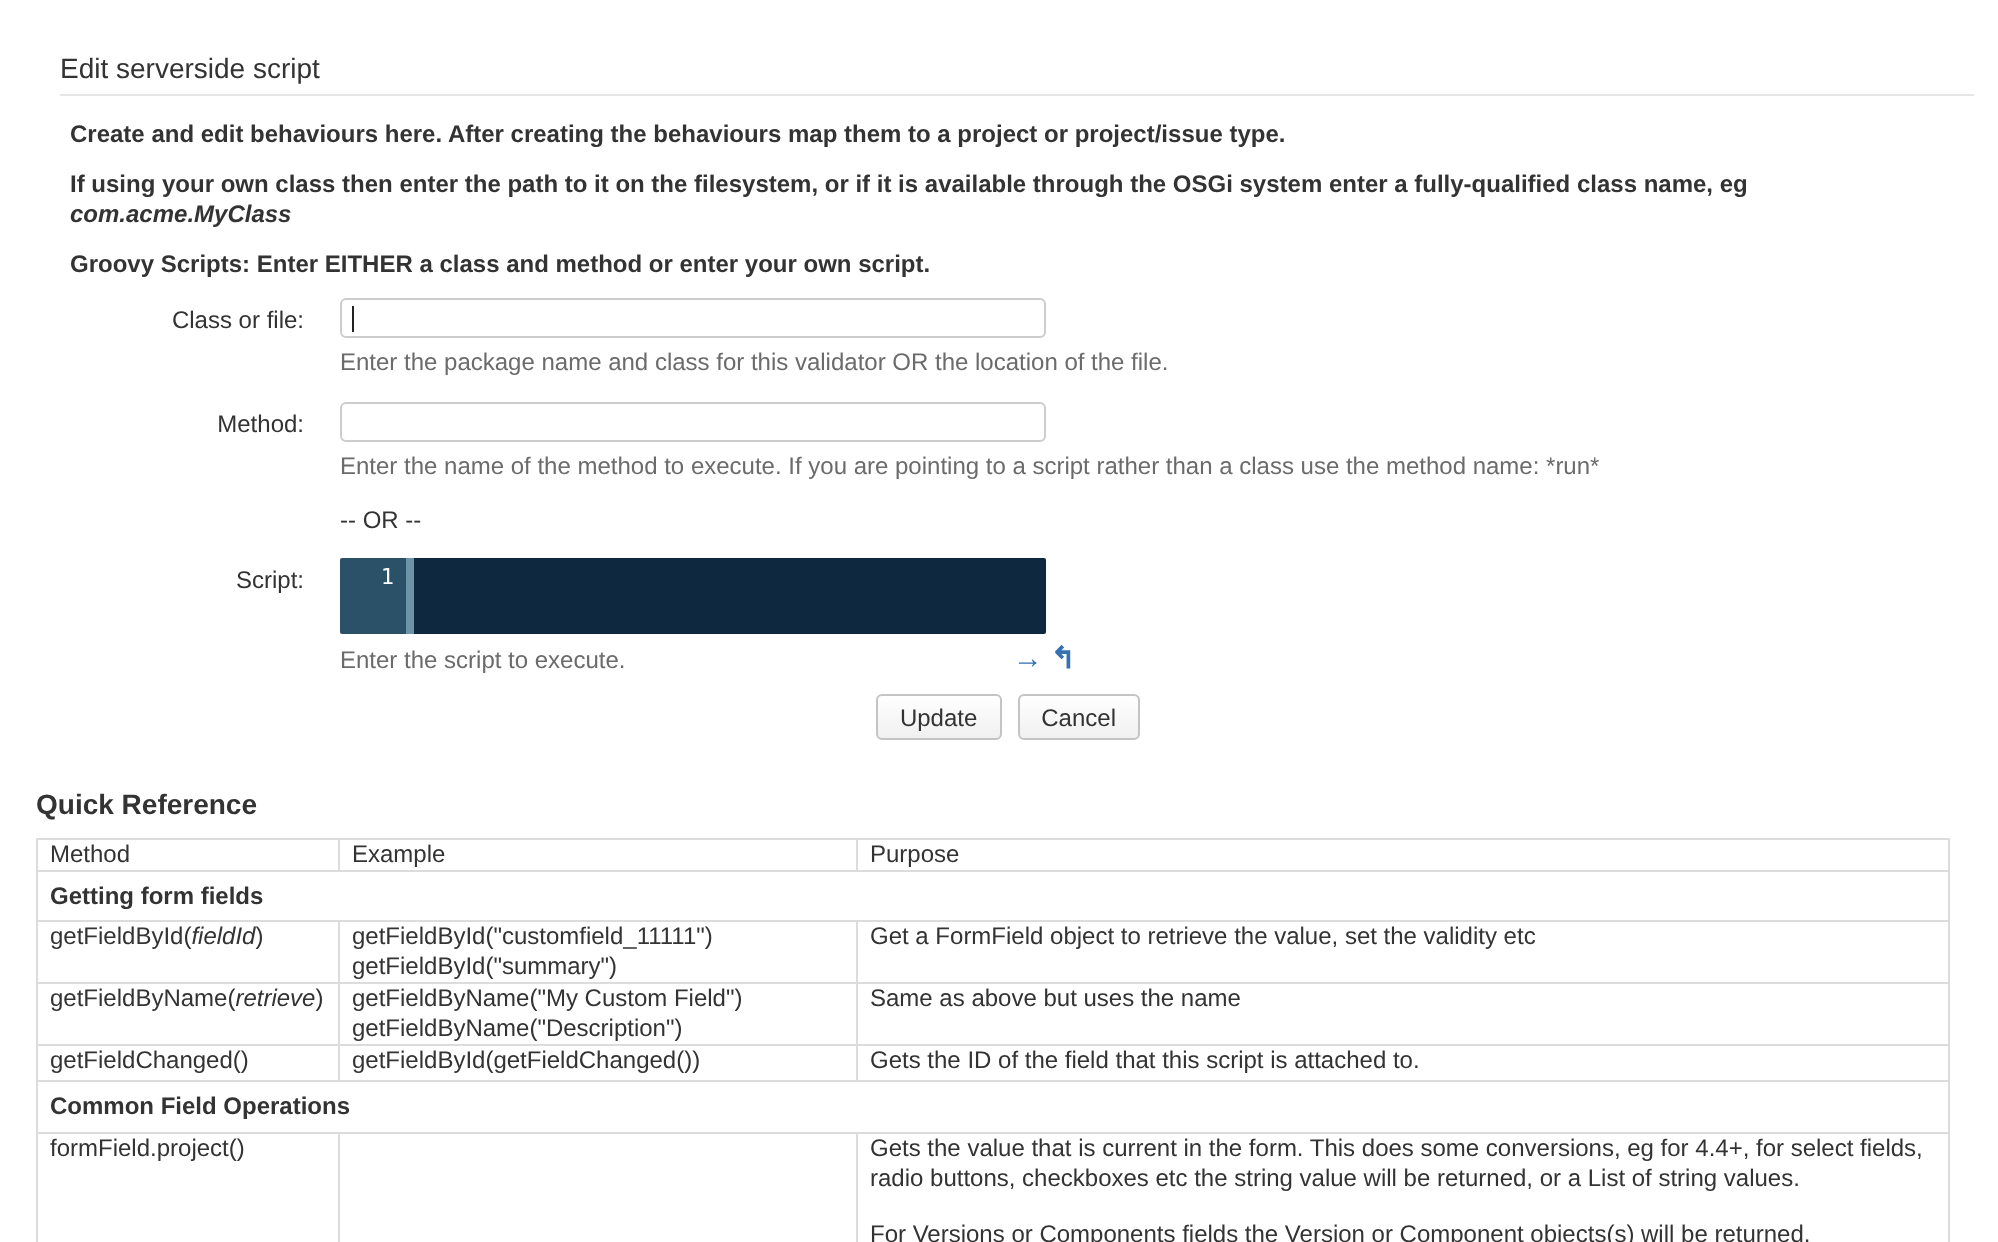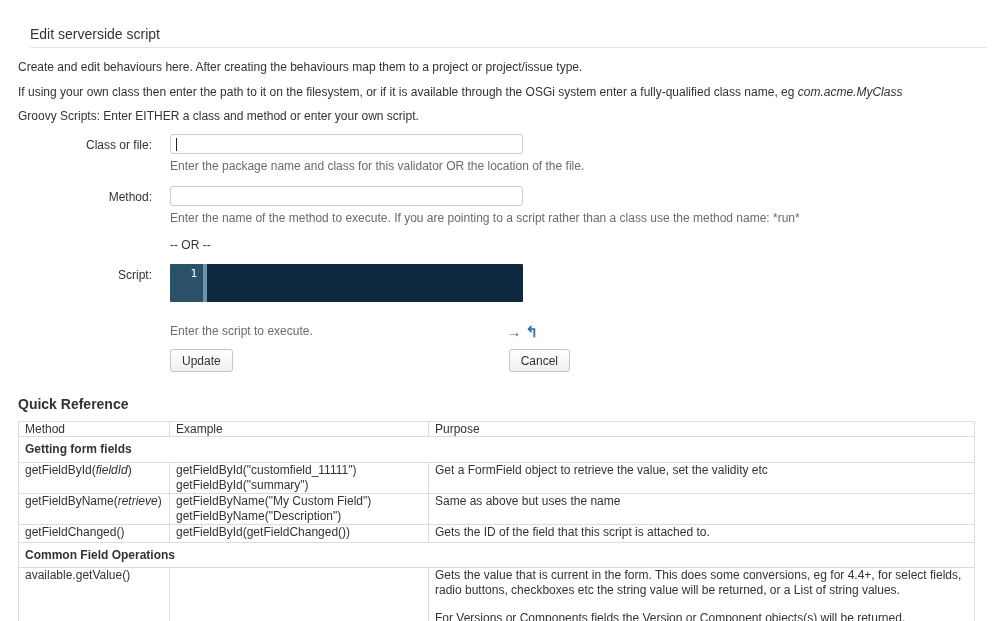--- a/index.html
+++ b/index.html
@@ -11,21 +11,21 @@
     font-size: 12px; color: #333;
   }
   .page { padding: 14px 18px 0 18px; width: 999px; }
 
   .page-title {
     font-size: 14px; font-weight: normal; color: #333;
     margin: 12px; padding: 0 0 5px 0;
     border-bottom: 1px solid #e6e6e6;
     width: 957px;
   }
-  .intro p { margin: 9px 0; line-height: 1.3; }
+  .intro p { margin: 9px 17px; line-height: 1.3; font-weight: bold; }
   .intro em { font-style: italic; }
 
   
   .form { margin-top: 4px; }
   .field-row { display: flex; align-items: flex-start; margin-top: 4px; }
   .field-label {
     width: 134px; text-align: right; padding: 4px 0 0 0;
     color: #333; flex: 0 0 134px;
   }
   .field-control { margin-left: 18px; position: relative; }
@@ -52,34 +52,34 @@
   .editor-gutter {
     width: 33px; background: #2b5169; color: #ffffff;
     text-align: right; padding: 3px 6px 0 0;
     font-family: "DejaVu Sans Mono", monospace; font-size: 11px;
     flex: 0 0 33px;
   }
   .editor-divider { width: 4px; background: #6d93a8; flex: 0 0 4px; }
   .editor-body { flex: 1; background: #0e2840; }
 
   .script-desc-row {
-    margin: 22px 0 0 152px; width: 368px;
+    margin: 5px 0 0 152px; width: 368px;
     display: flex; justify-content: space-between; align-items: center; gap: 45px;
   }
   .script-desc-row .field-desc-inline { color: #6b6b6b; }
   .editor-icons { display: flex; gap: 4px; }
   .editor-icon {
     color: #3572b0; font-size: 15px; font-weight: bold;
     line-height: 1; cursor: pointer;
   }
 
   
   .button-row {
     margin: 10px 0 0 152px; width: 400px;
-    display: flex; justify-content: space-between; gap: 8px;
+    display: flex; justify-content: flex-end; gap: 8px;
   }
   .aui-button {
     font-family: "Liberation Sans", sans-serif; font-size: 12px; color: #333;
     background: linear-gradient(to bottom, #ffffff, #f0f0f0);
     border: 1px solid #c4c4c4; border-radius: 3px;
     padding: 4px 11px; height: 23px; cursor: pointer;
   }
 
   
   .qr-heading { font-size: 14px; font-weight: bold; margin: 24px 0 9px 0; }
@@ -201,21 +201,21 @@
             <div class="ex-line">getFieldById(getFieldChanged())</div>
           </td>
           <td>
             <div class="pp">Gets the ID of the field that this script is attached to.</div>
           </td>
         </tr>
         <tr class="section-row">
           <td colspan="3">Common Field Operations</td>
         </tr>
         <tr>
-          <td><span>available.getValue()</span></td>
+          <td><span>formField.project()</span></td>
           <td></td>
           <td>
             <div class="pp">Gets the value that is current in the form. This does some conversions, eg for 4.4+, for select fields, radio buttons, checkboxes etc the string value will be returned, or a List of string values.</div>
             <div class="pp">For Versions or Components fields the Version or Component objects(s) will be returned.</div>
           </td>
         </tr>
       </tbody>
   </table>
 
 </div>

